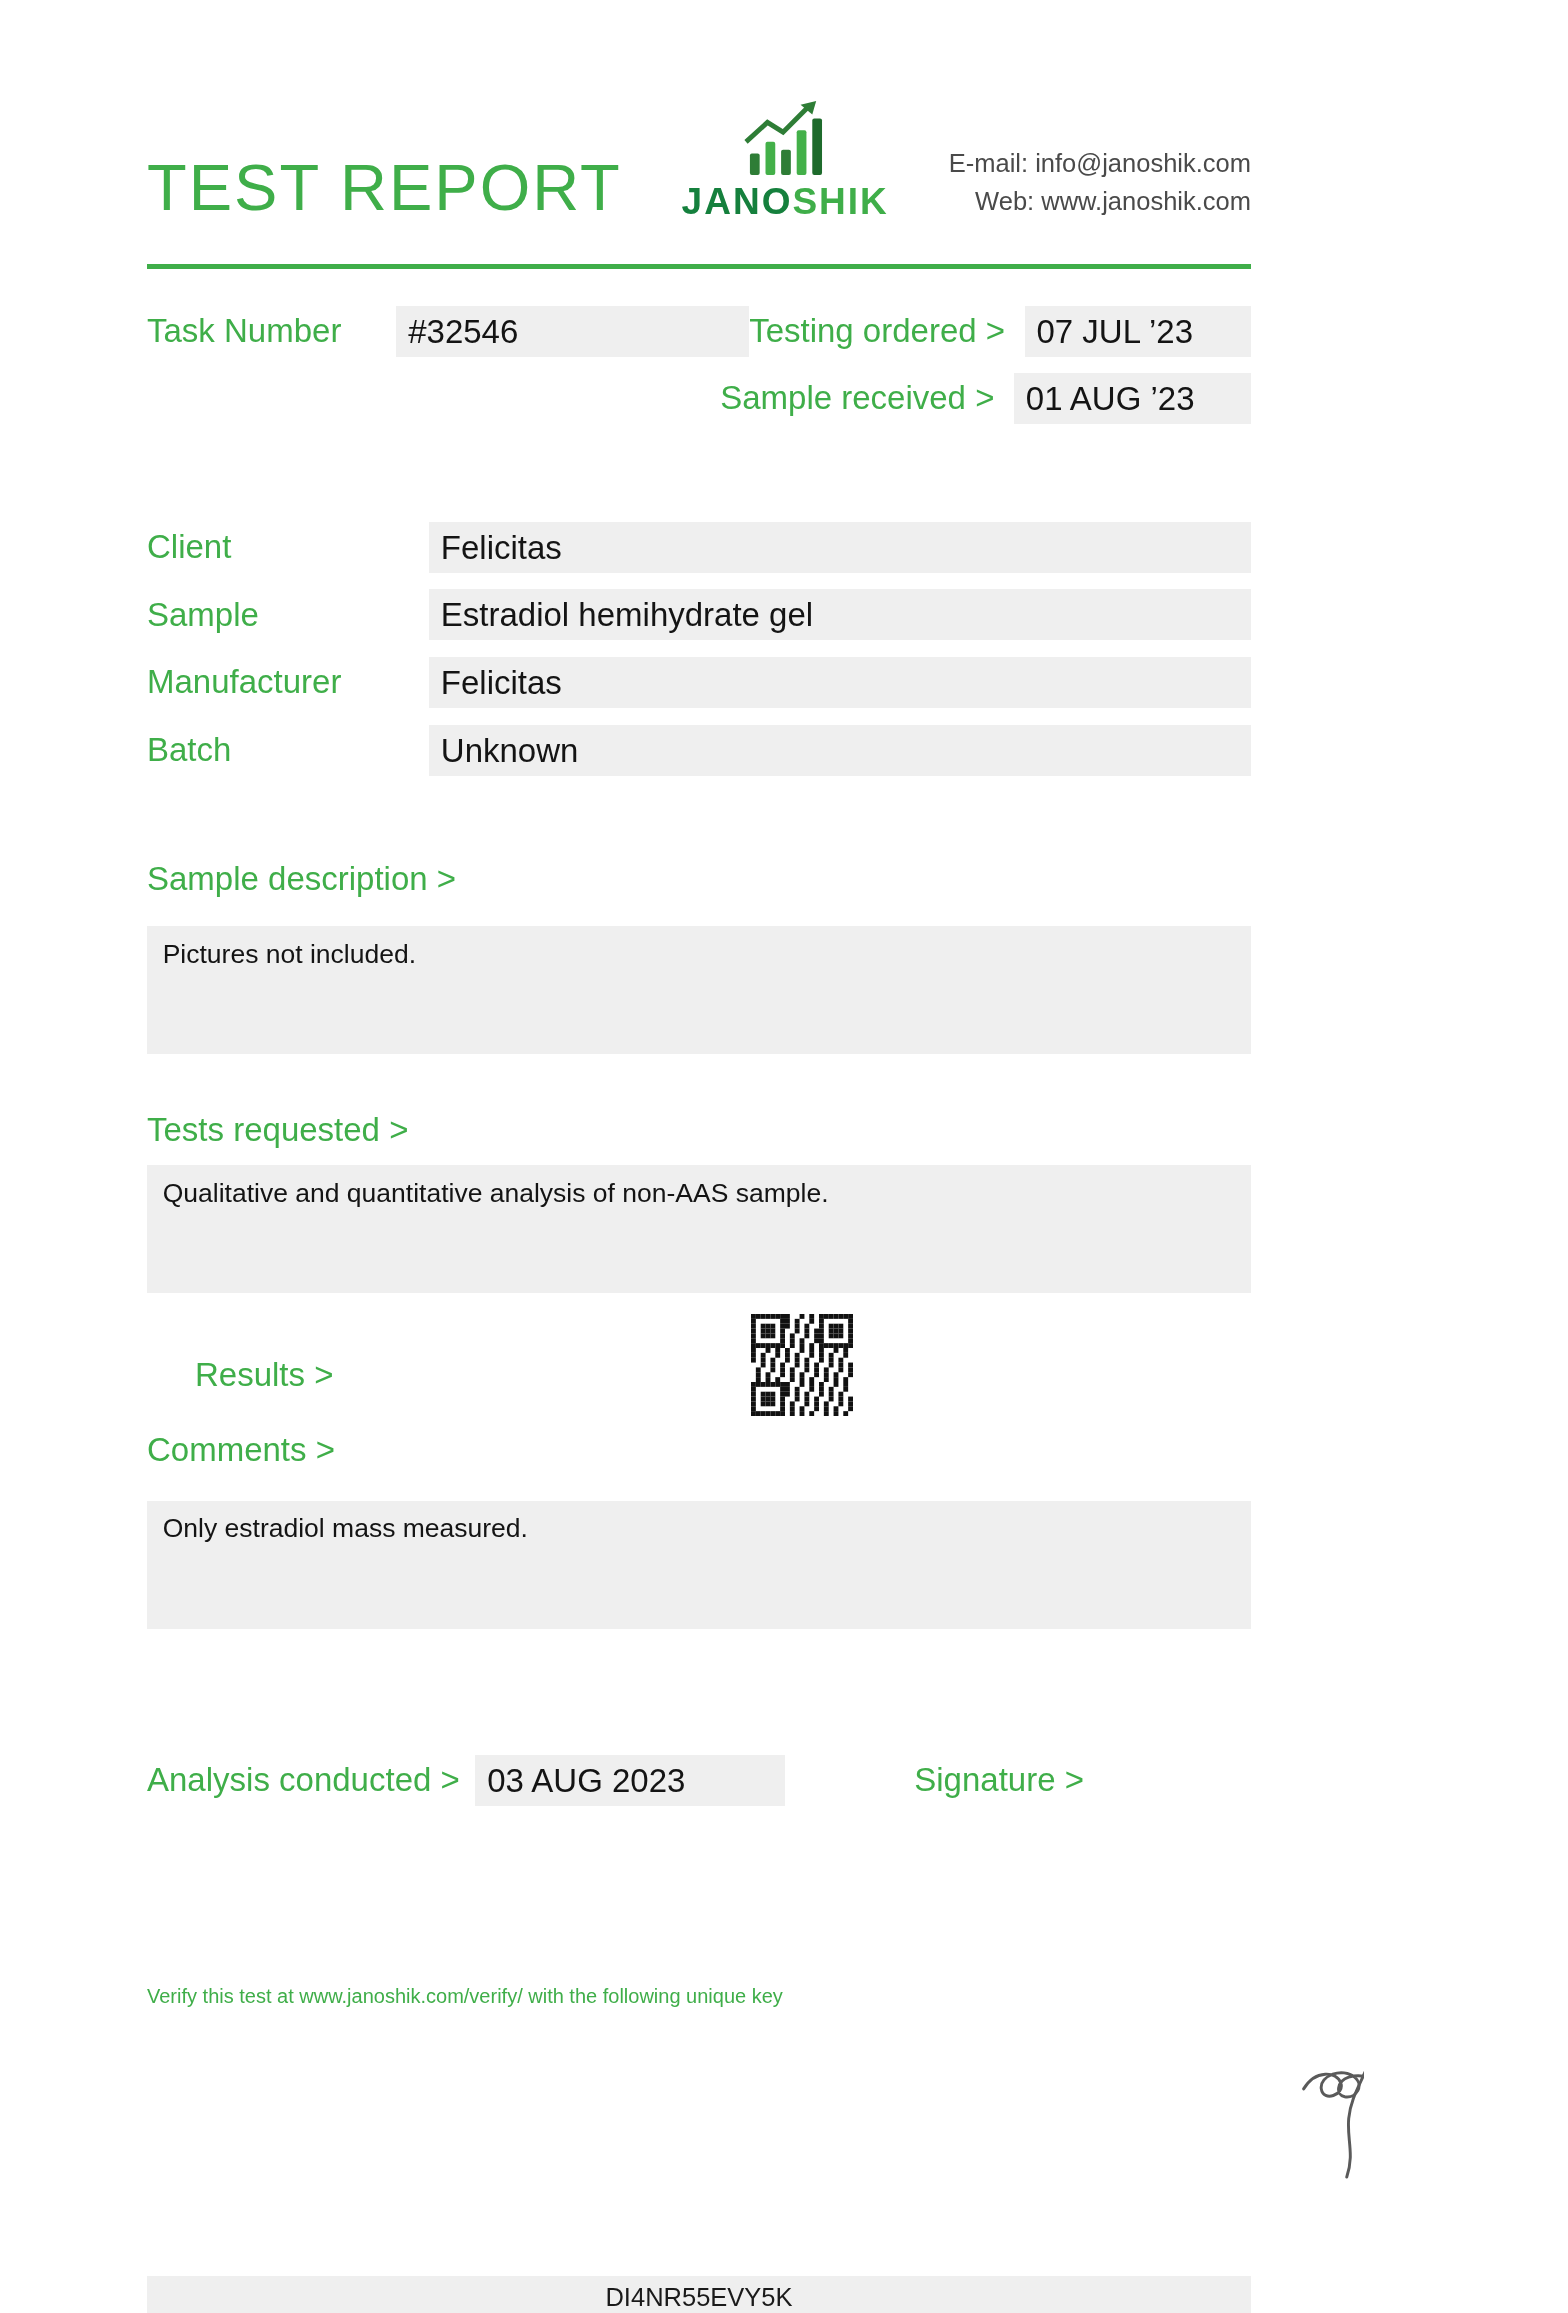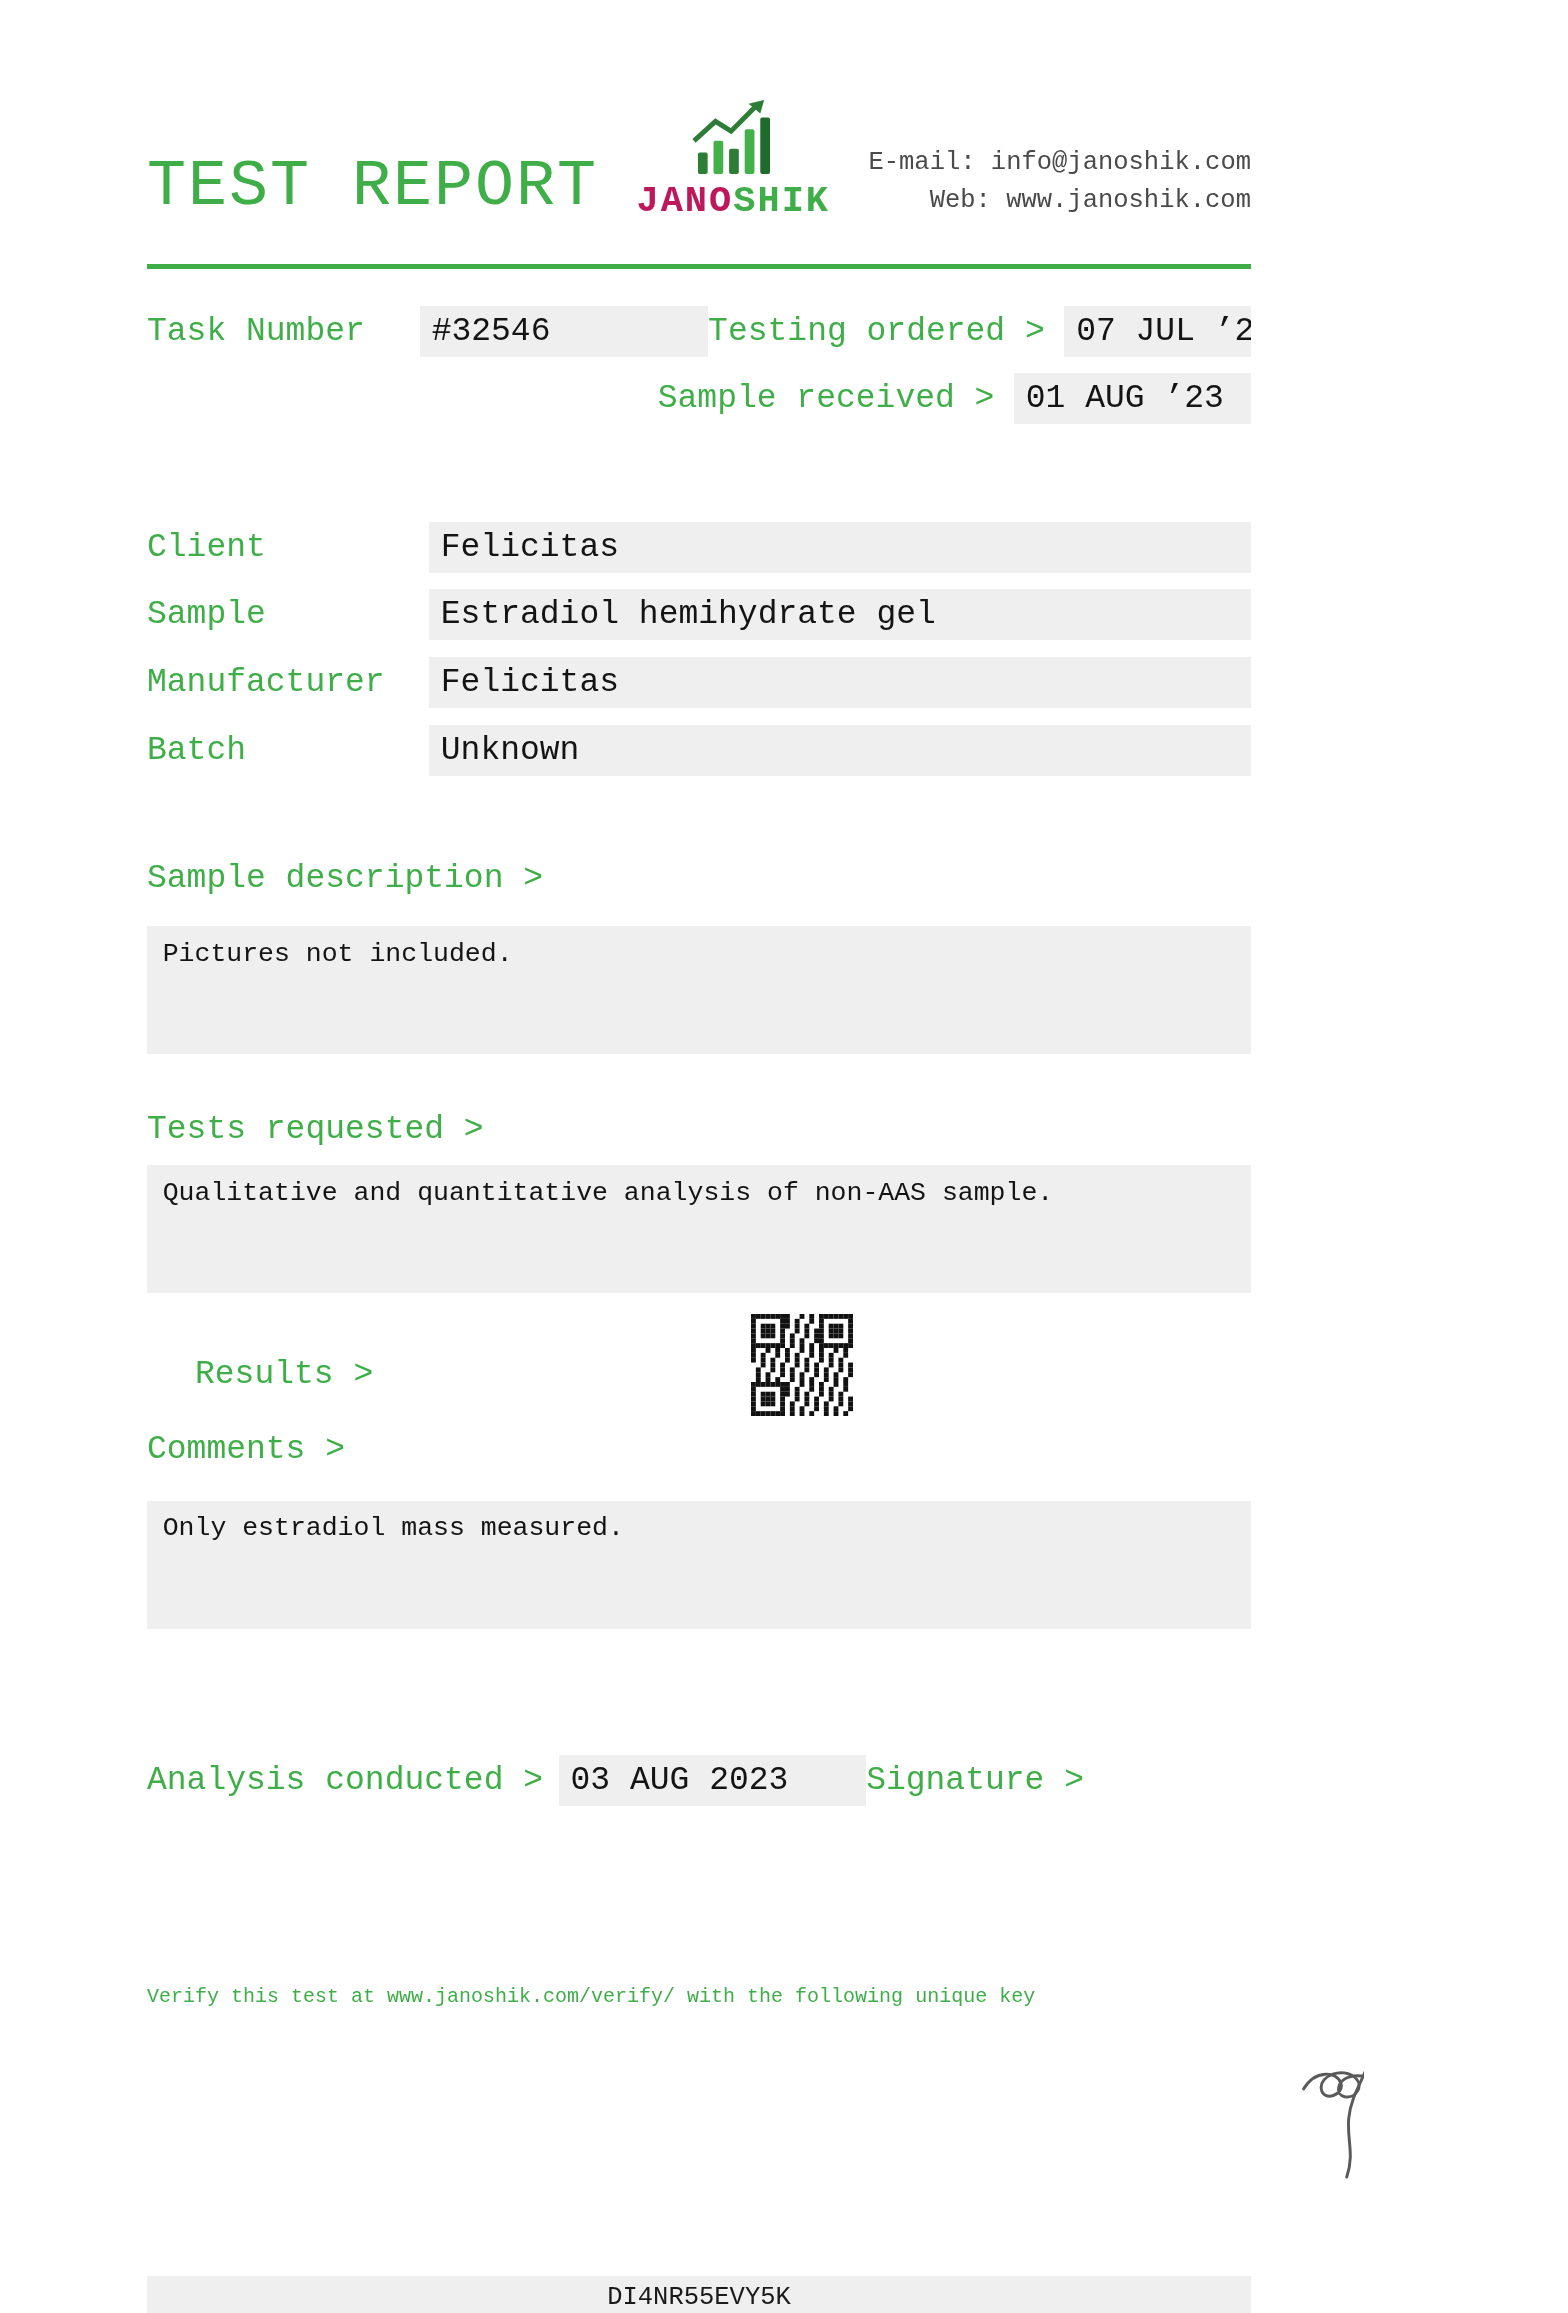--- a/index.html
+++ b/index.html
@@ -6,30 +6,30 @@
     --accent:#3fae49;
     --accent-dark:#2e7d36;
     --box:#efefef;
     --ink:#141414;
     --muted:#4a4a4a;
   }
   *{box-sizing:border-box;}
   body{margin:0;background:#ffffff;}
   .page{
     position:relative;width:1364px;height:2313px;background:#fff;overflow:hidden;
-    font-family:Liberation Mono, monospace;color:var(--ink);
+    font-family:Liberation Sans, sans-serif;color:var(--ink);
   }
   .content{padding:88px 113px 0 147px;}
 
   
   header{display:flex;align-items:flex-end;justify-content:space-between;min-height:132px;}
   h1{margin:0;font-size:65px;line-height:1;font-weight:normal;letter-spacing:2px;color:var(--accent);}
   .logo{display:flex;flex-direction:column;align-items:center;gap:3.9px;}
   .logo-text{font-size:37px;font-weight:bold;letter-spacing:2px;line-height:1;}
-  .jano{color:#be185d;}
+  .jano{color:#15803d;}
   .shik{color:var(--accent);}
   .contact{text-align:right;font-size:25.5px;line-height:1.5;color:var(--muted);}
 
   .rule{height:4.9px;background:var(--accent);margin-top:44px;}
 
   
   .task{margin-top:37px;}
   .task-row{display:flex;align-items:center;}
   .task-row.right{margin-top:15.7px;justify-content:flex-end;}
   .lbl{color:var(--accent);font-size:33px;white-space:nowrap;}

